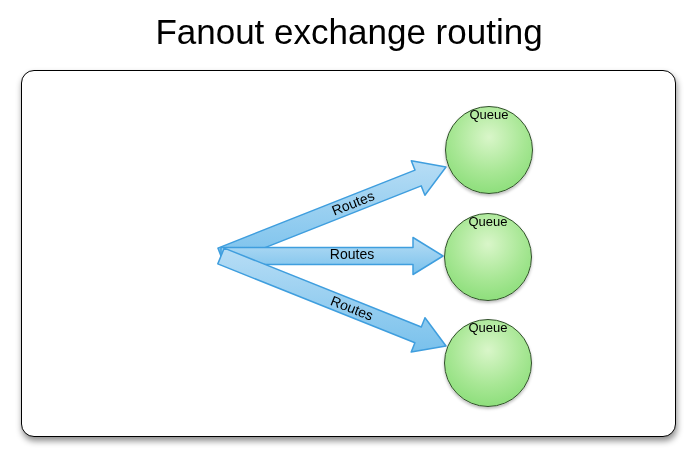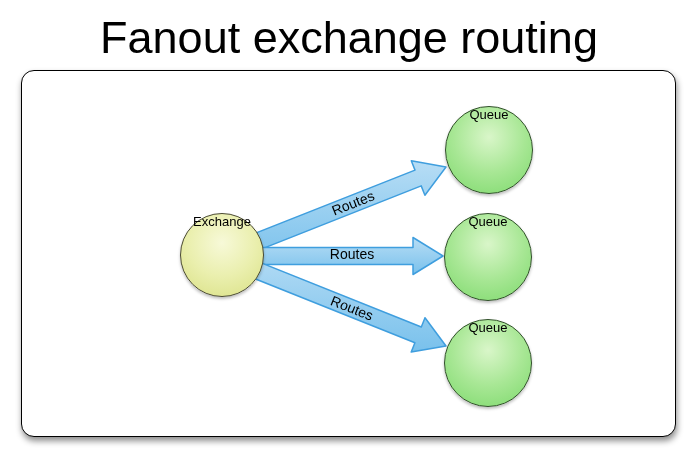--- a/index.html
+++ b/index.html
@@ -14,21 +14,21 @@
     height: 463px;
     background: #ffffff;
     overflow: hidden;
   }
   .title {
     position: absolute;
     top: 11px;
     left: 0;
     width: 698px;
     text-align: center;
-    font-size: 45px;
+    font-size: 35px;
     line-height: 1.2;
     color: #000000;
     letter-spacing: 0px;
   }
   .panel {
     position: absolute;
     left: 21px;
     top: 70px;
     width: 653px;
     height: 365px;
@@ -117,23 +117,20 @@
     </defs>
     <polygon points="224.1,263.9 421.2,185.9 424.9,195.2 446,167 411.3,160.8 415.0,170.1 217.9,248.1" fill="url(#arrowGrad)" stroke="#3f9ede" stroke-width="1.5" stroke-linejoin="round"></polygon>
     <polygon points="221,264.5 413,264.5 413,274.5 443,256 413,237.5 413,247.5 221,247.5" fill="url(#arrowGrad)" stroke="#3f9ede" stroke-width="1.5" stroke-linejoin="round"></polygon>
     <polygon points="217.8,263.9 414.9,342.8 411.2,352.1 446,346 425.0,317.7 421.3,327.0 224.2,248.1" fill="url(#arrowGrad)" stroke="#3f9ede" stroke-width="1.5" stroke-linejoin="round"></polygon>
   </svg>
 
   <div class="edge-label edge-label-top">Routes</div>
   <div class="edge-label edge-label-middle">Routes</div>
   <div class="edge-label edge-label-bottom">Routes</div>
 
-  <div class="node node-exchange">
-    <span>Exchange</span>
-  </div>
 
   <div class="node node-queue node-queue-top">
     <span>Queue</span>
   </div>
 
   <div class="node node-queue node-queue-middle">
     <span>Queue</span>
   </div>
 
   <div class="node node-queue node-queue-bottom">

